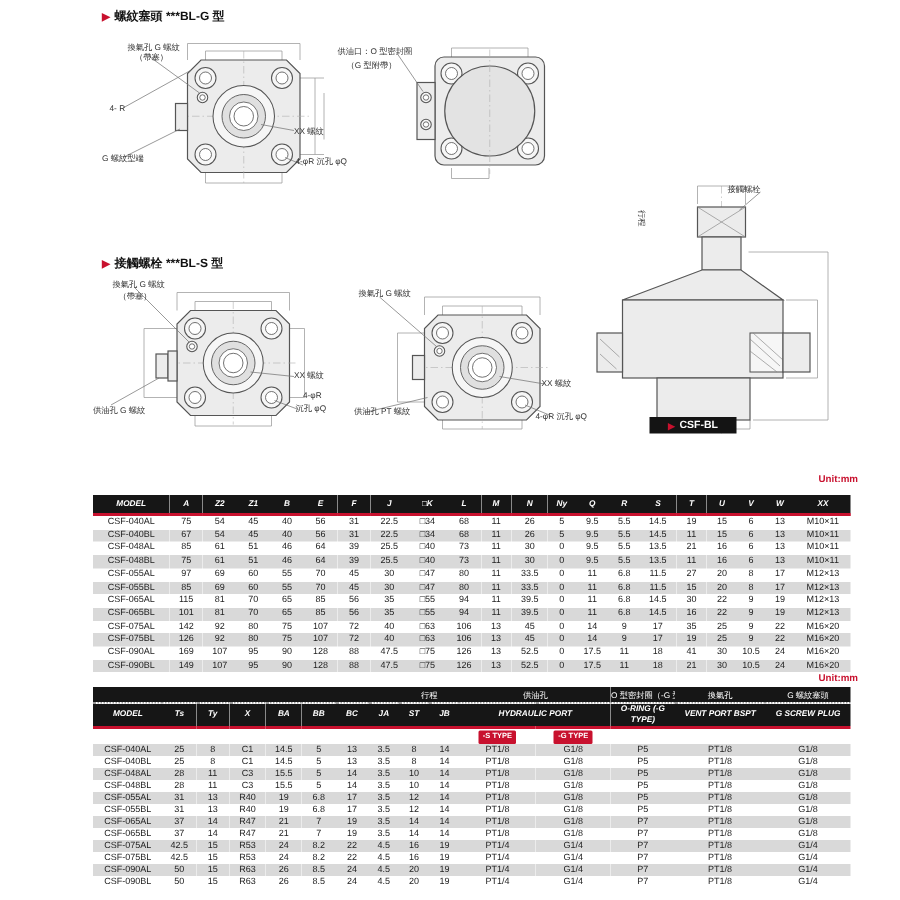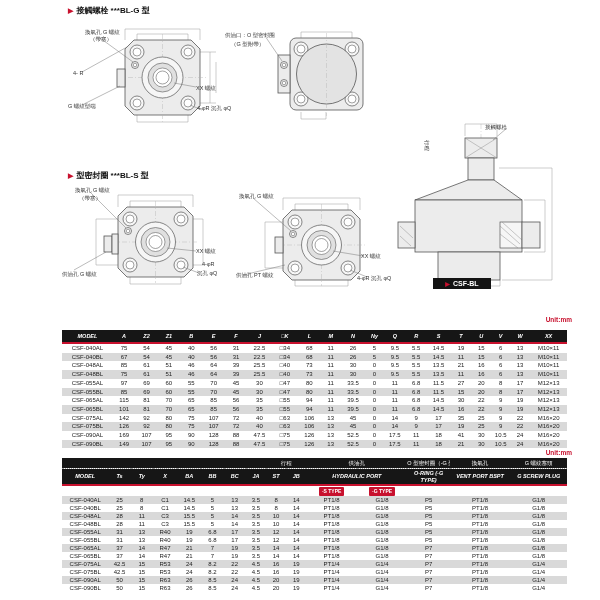--- a/index.html
+++ b/index.html
@@ -43,21 +43,21 @@
   #table2 tr.bdg th{background:#fff;height:10px;border:none;}
   .badge{display:inline-block;background:#c8112e;color:#fff;font-size:5px;font-weight:bold;
     font-style:normal;padding:1.5px 3px;border-radius:1px;}
 </style>
 </head>
 <body>
 
 <div class="page">
 
   <div class="sec-title" style="left:68px;top:5px;">
-    <span class="arrow">▶</span><span>接觸螺栓 ***BL-G 型</span>
+    <span class="arrow">▶</span><span>螺紋塞頭 ***BL-G 型</span>
   </div>
 
   <svg class="dwg" style="left:60px;top:26px;" width="175" height="105" viewBox="0 0 175 105">
     <path class="dim" d="M65 3 H140 M77 8 H128 M65 14 V3 M140 14 V3 M77 26 V8 M128 26 V8
          M150 26 V77 M156 36 V67 M140 26 H156 M140 77 H156
          M77 96 H128 M77 89 V96 M128 89 V96"></path>
     <path class="body" d="M74 14 H131 L140 23 V80 L131 89 H74 L65 80 V23 Z"></path>
     <path class="centerline" d="M102.5 8 V98 M58 51.5 H148"></path>
     <circle class="hole" cx="77" cy="26" r="7"></circle>
       <circle class="inner" cx="77" cy="26" r="4"></circle>
@@ -101,21 +101,21 @@
   <span class="lbl" style="left:85px;top:29px;">換氣孔 G 螺紋</span>
   <span class="lbl" style="left:90px;top:36px;">（帶塞）</span>
   <span class="lbl" style="left:73px;top:70px;">4- R</span>
   <span class="lbl" style="left:68px;top:103px;">G 螺紋型端</span>
   <span class="lbl" style="left:196px;top:85px;">XX 螺紋</span>
   <span class="lbl" style="left:197px;top:105px;">4-φR 沉孔 φQ</span>
   <span class="lbl" style="left:225px;top:32px;">供油口：O 型密封圈</span>
   <span class="lbl" style="left:231px;top:41px;">（G 型附帶）</span>
 
   <div class="sec-title" style="left:68px;top:170px;">
-    <span class="arrow">▶</span><span>型密封圈 ***BL-S 型</span>
+    <span class="arrow">▶</span><span>接觸螺栓 ***BL-S 型</span>
   </div>
 
   <svg class="dwg" style="left:58px;top:176px;" width="165" height="112" viewBox="0 0 165 112">
     <path class="dim" d="M60 19 H135 M72 25 H123 M60 31 V19 M135 31 V19 M72 31 V25 M123 31 V25
          M38 43 V89 M60 43 H38 M60 89 H38 M145 43 V89 M135 43 H145 M135 89 H145
          M72 108 H123 M72 101 V108 M123 101 V108"></path>
     <path class="body" d="M69 31 H126 L135 40 V92 L126 101 H69 L60 92 V40 Z"></path>
     <path class="centerline" d="M97.5 25 V107 M54 66 H141"></path>
     <circle class="hole" cx="72" cy="43" r="7"></circle>
       <circle class="inner" cx="72" cy="43" r="4"></circle>

